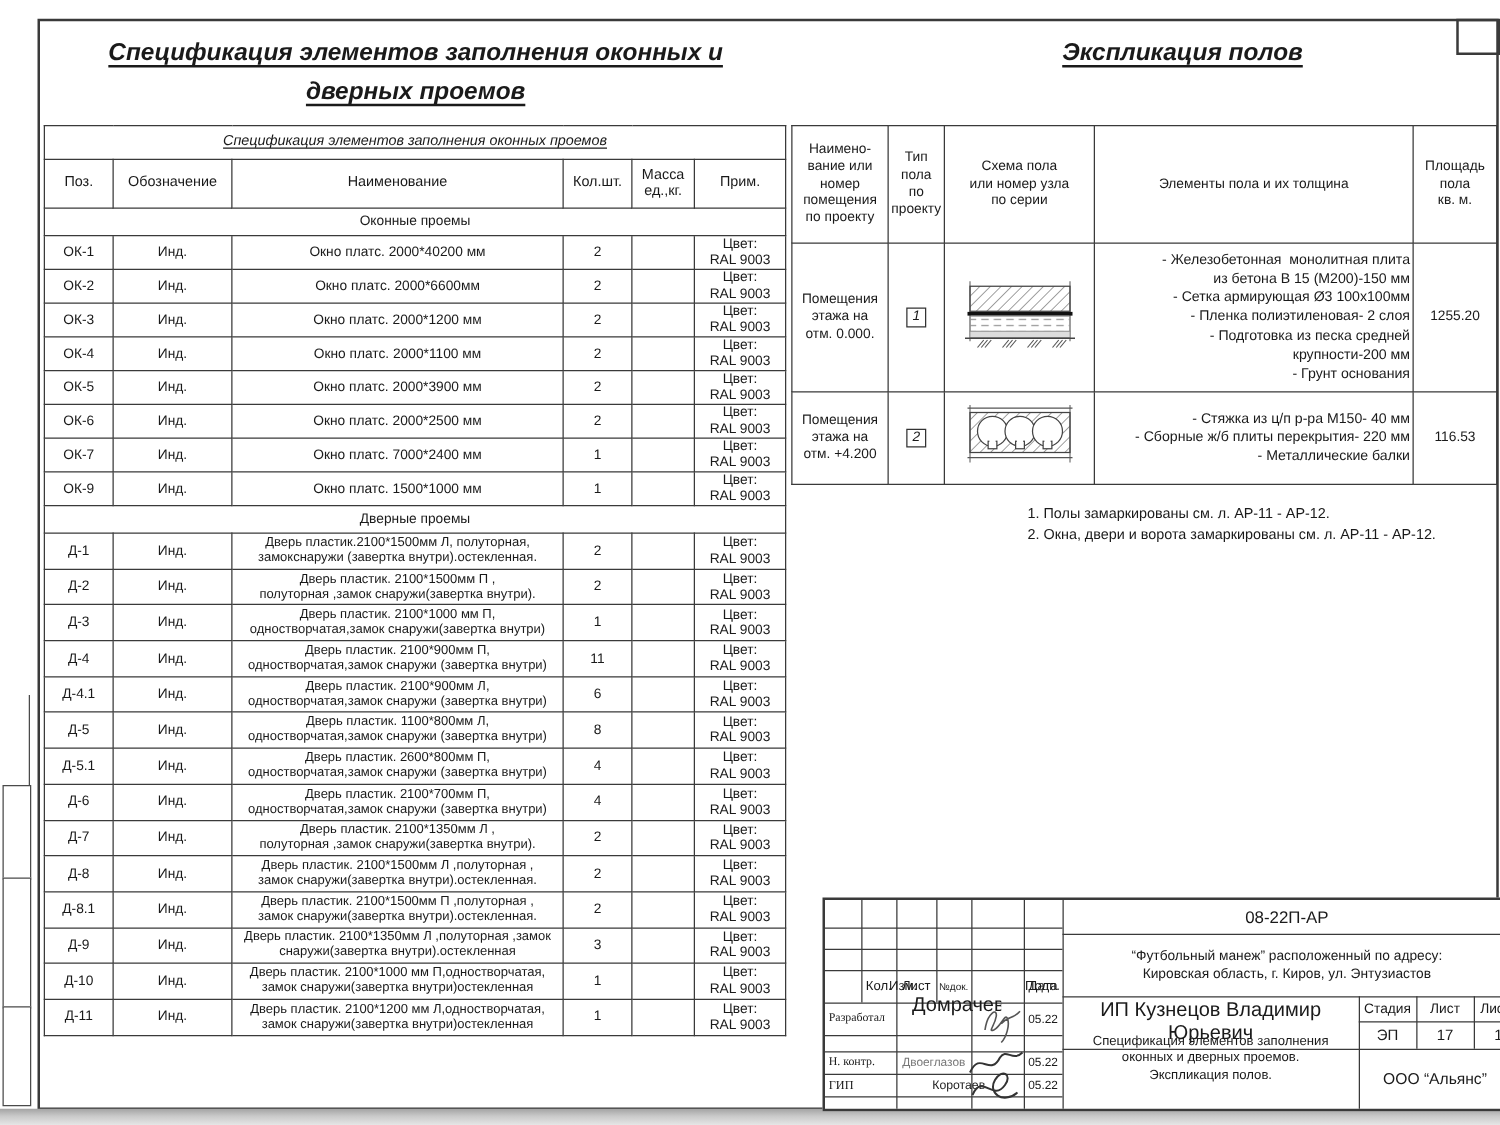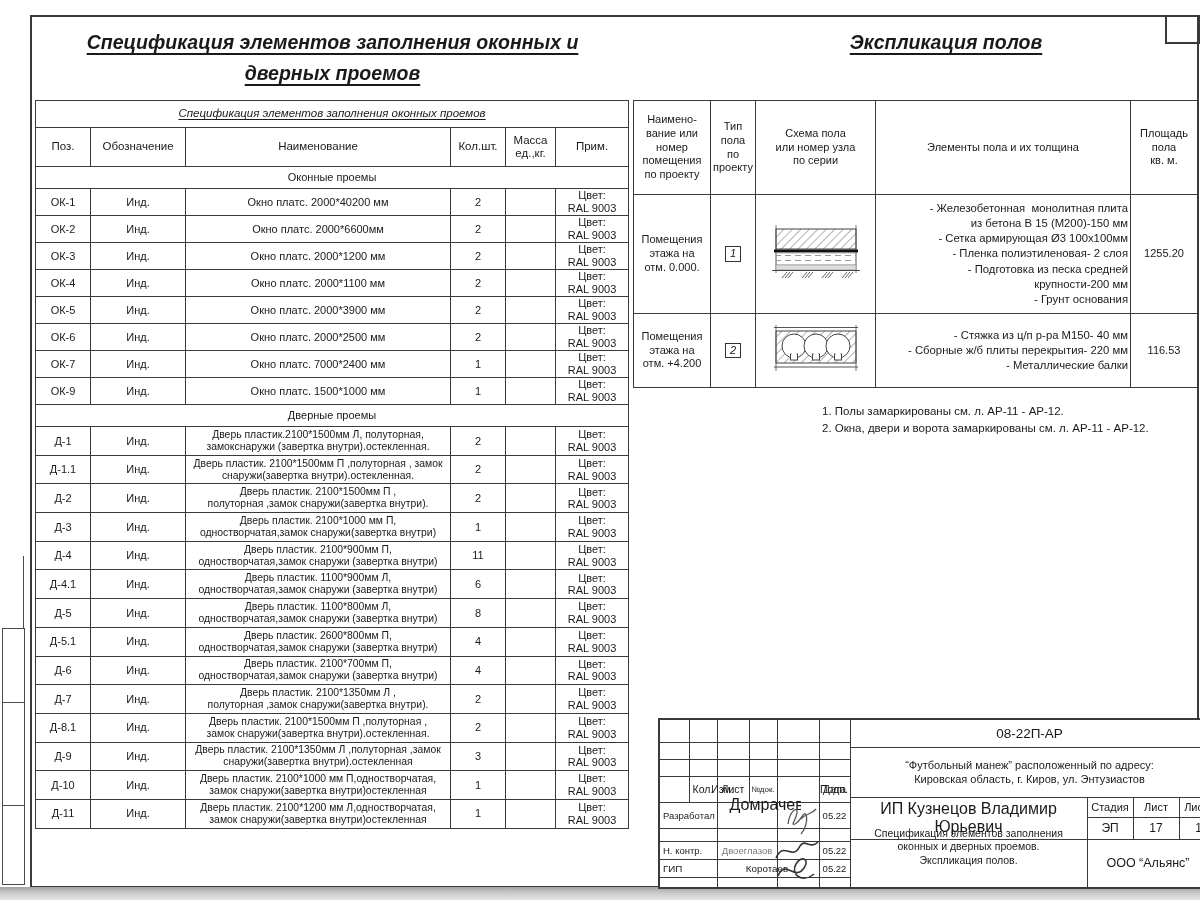--- a/index.html
+++ b/index.html
@@ -47,21 +47,21 @@
   .type-box{display:inline-block;border:1px solid #333;padding:0 4px;font-size:11px;font-style:italic;background:#fff;}
   td.f-area{font-size:12px;}
   
   .notes{position:absolute;left:822px;top:403px;font-size:11.5px;line-height:1.45;}
   
   .tb{position:absolute;left:658px;top:718px;width:549px;height:167px;border:2px solid #3a3a3a;background:#fff;}
   .tb .vl{position:absolute;width:0;border-left:1px solid #3a3a3a;}
   .tb .vl2{position:absolute;width:0;border-left:1.5px solid #3a3a3a;}
   .tb .hl{position:absolute;height:0;border-top:1px solid #3a3a3a;}
   .tb .cell{position:absolute;display:flex;align-items:center;justify-content:center;text-align:center;overflow:hidden;}
-  .tb .lft{justify-content:flex-start;text-align:center;}
+  .tb .lft{justify-content:flex-start;text-align:center;font-family:Liberation Serif, serif;}
   .sig{position:absolute;z-index:3;}
   .gray-name{color:#777;}
 </style>
 </head>
 <body>
 
 <div class="frame"></div>
 <div class="corner-box"></div>
 <div class="edge-box" style="top:628px;height:74px;"></div>
 <div class="edge-box" style="top:702px;height:103px;"></div>
@@ -189,30 +189,20 @@
     <td class="c-pos">Д-1</td>
     <td class="c-mark">Инд.</td>
     <td class="c-name">Дверь пластик.2100*1500мм Л, полуторная,
 замокснаружи (завертка внутри).остекленная.</td>
     <td class="c-qty">2</td>
     <td class="c-mass"></td>
     <td class="c-note">Цвет:
 RAL 9003</td>
   </tr>
 
-  <tr class="row-door">
-    <td class="c-pos">Д-1.1</td>
-    <td class="c-mark">Инд.</td>
-    <td class="c-name">Дверь пластик. 2100*1500мм П ,полуторная , замок
-снаружи(завертка внутри).остекленная.</td>
-    <td class="c-qty">2</td>
-    <td class="c-mass"></td>
-    <td class="c-note">Цвет:
-RAL 9003</td>
-  </tr>
 
   <tr class="row-door">
     <td class="c-pos">Д-2</td>
     <td class="c-mark">Инд.</td>
     <td class="c-name">Дверь пластик. 2100*1500мм П ,
 полуторная ,замок снаружи(завертка внутри).</td>
     <td class="c-qty">2</td>
     <td class="c-mass"></td>
     <td class="c-note">Цвет:
 RAL 9003</td>
@@ -236,21 +226,21 @@
 одностворчатая,замок снаружи (завертка внутри)</td>
     <td class="c-qty">11</td>
     <td class="c-mass"></td>
     <td class="c-note">Цвет:
 RAL 9003</td>
   </tr>
 
   <tr class="row-door">
     <td class="c-pos">Д-4.1</td>
     <td class="c-mark">Инд.</td>
-    <td class="c-name">Дверь пластик. 1100*900мм Л,
+    <td class="c-name">Дверь пластик. 2100*900мм Л,
 одностворчатая,замок снаружи (завертка внутри)</td>
     <td class="c-qty">6</td>
     <td class="c-mass"></td>
     <td class="c-note">Цвет:
 RAL 9003</td>
   </tr>
 
   <tr class="row-door">
     <td class="c-pos">Д-5</td>
     <td class="c-mark">Инд.</td>
@@ -288,20 +278,30 @@
     <td class="c-pos">Д-7</td>
     <td class="c-mark">Инд.</td>
     <td class="c-name">Дверь пластик. 2100*1350мм Л ,
 полуторная ,замок снаружи(завертка внутри).</td>
     <td class="c-qty">2</td>
     <td class="c-mass"></td>
     <td class="c-note">Цвет:
 RAL 9003</td>
   </tr>
 
+  <tr class="row-door">
+    <td class="c-pos">Д-8</td>
+    <td class="c-mark">Инд.</td>
+    <td class="c-name">Дверь пластик. 2100*1500мм Л ,полуторная ,
+замок снаружи(завертка внутри).остекленная.</td>
+    <td class="c-qty">2</td>
+    <td class="c-mass"></td>
+    <td class="c-note">Цвет:
+RAL 9003</td>
+  </tr>
 
   <tr class="row-door">
     <td class="c-pos">Д-8.1</td>
     <td class="c-mark">Инд.</td>
     <td class="c-name">Дверь пластик. 2100*1500мм П ,полуторная ,
 замок снаружи(завертка внутри).остекленная.</td>
     <td class="c-qty">2</td>
     <td class="c-mass"></td>
     <td class="c-note">Цвет:
 RAL 9003</td>

